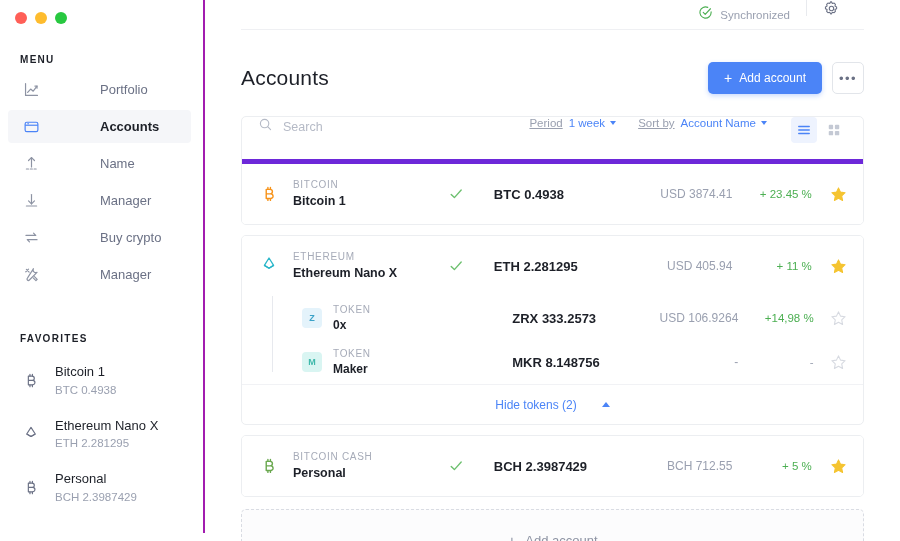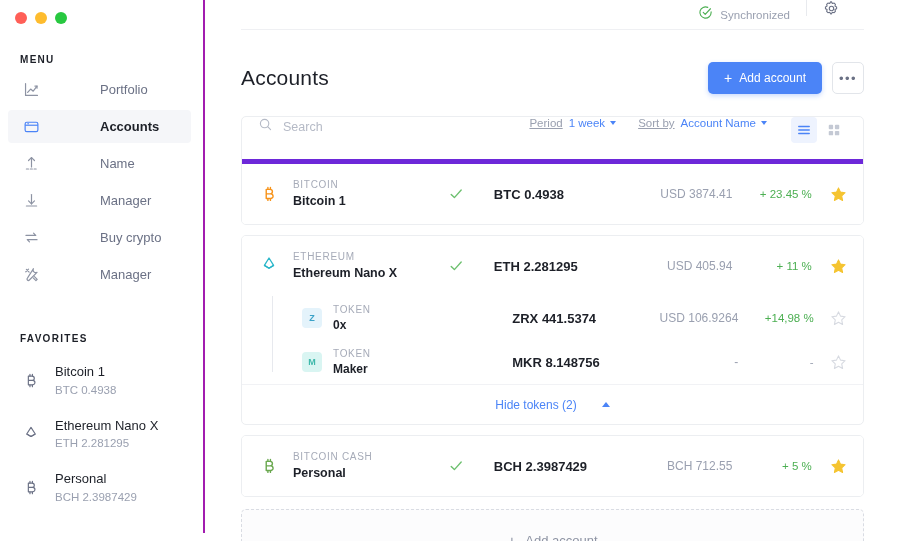--- a/index.html
+++ b/index.html
@@ -428,21 +428,21 @@
         </div>
 
         <div class="token-wrap">
           <div class="token-row">
             <span class="tok-badge">Z</span>
             <div class="tok-names">
               <div class="cur">TOKEN</div>
               <div class="tok-name">0x</div>
             </div>
             <div class="col-check"></div>
-            <div class="col-amount">ZRX 441.5374</div>
+            <div class="col-amount">ZRX 333.2573</div>
             <div class="col-fiat">USD 106.9264</div>
             <div class="col-pct">+14,98 %</div>
             <div class="col-star">
               <svg width="17" height="17" viewBox="0 0 20 20" fill="none" stroke="#d7dae1" stroke-width="1.3" stroke-linejoin="round">
                 <path d="M10 2.2l2.4 5 5.4.7-4 3.8 1 5.4-4.8-2.7-4.8 2.7 1-5.4-4-3.8 5.4-.7z"></path>
               </svg>
             </div>
           </div>
 
           <div class="token-row">

